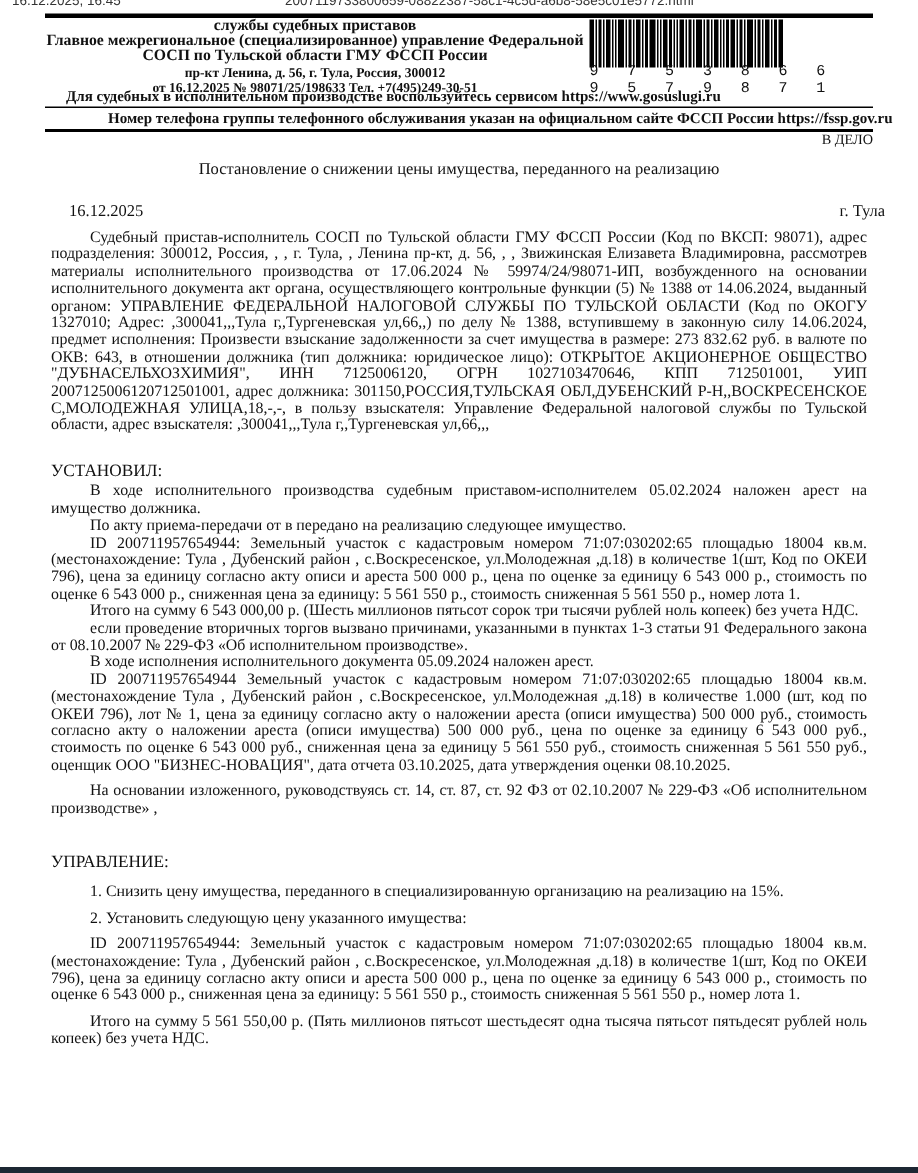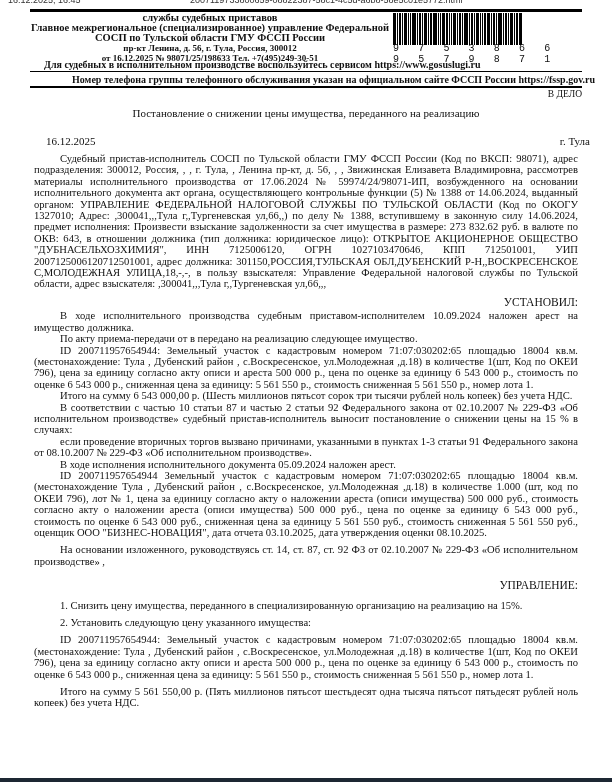--- a/index.html
+++ b/index.html
@@ -47,21 +47,21 @@
       position: absolute; top: 107px; left: 0; width: 612px; text-align: center; font-size: 11px;
     }
     .date-line { position: absolute; top: 135px; left: 34px; width: 544px; font-size: 11px; margin-left: 12px; }
     .date-line .city { position: absolute; right: 0; top: 0; }
 
     .body {
       position: absolute; left: 34px; top: 153px; width: 544px;
       font-size: 10.6px; line-height: 11.4px; text-align: justify;
     }
     .body p { margin: 0; text-indent: 26px; }
-    .body .center { text-align: right; text-indent: 0; margin: 7px 0 2px; font-size: 11.5px; }
+    .body .center { text-align: left; text-indent: 0; margin: 19px 0 2px; font-size: 11.5px; }
     .body .gap { height: 6px; }
     .taskbar {
       position: absolute; left: 0; bottom: 0; width: 612px; height: 4px; background: #1d2733;
     }
   </style>
 </head>
 <body>
 
 <div class="print-header">
   <span class="l">16.12.2025, 16:45</span>
@@ -136,25 +136,24 @@
 <div class="title">Постановление о снижении цены имущества, переданного на реализацию</div>
 
 <div class="date-line">
   <span>16.12.2025</span>
   <span class="city">г. Тула</span>
 </div>
 
 <div class="body">
   <p>Судебный пристав-исполнитель СОСП по Тульской области ГМУ ФССП России (Код по ВКСП: 98071), адрес подразделения: 300012, Россия, , , г. Тула, , Ленина пр-кт, д. 56, , , Звижинская Елизавета Владимировна, рассмотрев материалы исполнительного производства от 17.06.2024 № 59974/24/98071-ИП, возбужденного на основании исполнительного документа акт органа, осуществляющего контрольные функции (5) № 1388 от 14.06.2024, выданный органом: УПРАВЛЕНИЕ ФЕДЕРАЛЬНОЙ НАЛОГОВОЙ СЛУЖБЫ ПО ТУЛЬСКОЙ ОБЛАСТИ (Код по ОКОГУ 1327010; Адрес: ,300041,,,Тула г,,Тургеневская ул,66,,) по делу № 1388, вступившему в законную силу 14.06.2024, предмет исполнения: Произвести взыскание задолженности за счет имущества в размере: 273 832.62 руб. в валюте по ОКВ: 643, в отношении должника (тип должника: юридическое лицо): ОТКРЫТОЕ АКЦИОНЕРНОЕ ОБЩЕСТВО "ДУБНАСЕЛЬХОЗХИМИЯ", ИНН 7125006120, ОГРН 1027103470646, КПП 712501001, УИП 2007125006120712501001, адрес должника: 301150,РОССИЯ,ТУЛЬСКАЯ ОБЛ,ДУБЕНСКИЙ Р-Н,,ВОСКРЕСЕНСКОЕ С,МОЛОДЕЖНАЯ УЛИЦА,18,-,-, в пользу взыскателя: Управление Федеральной налоговой службы по Тульской области, адрес взыскателя: ,300041,,,Тула г,,Тургеневская ул,66,,,</p>
   <div class="center">УСТАНОВИЛ:</div>
-  <p>В ходе исполнительного производства судебным приставом-исполнителем 10.09.2024 наложен арест на имущество должника.</p>
+  <p>В ходе исполнительного производства судебным приставом-исполнителем 05.02.2024 наложен арест на имущество должника.</p>
   <p>По акту приема-передачи от в передано на реализацию следующее имущество.</p>
   <p>ID 200711957654944: Земельный участок с кадастровым номером 71:07:030202:65 площадью 18004 кв.м. (местонахождение: Тула , Дубенский район , с.Воскресенское, ул.Молодежная ,д.18) в количестве 1(шт, Код по ОКЕИ 796), цена за единицу согласно акту описи и ареста 500 000 р., цена по оценке за единицу 6 543 000 р., стоимость по оценке 6 543 000 р., сниженная цена за единицу: 5 561 550 р., стоимость сниженная 5 561 550 р., номер лота 1.</p>
   <p>Итого на сумму 6 543 000,00 р. (Шесть миллионов пятьсот сорок три тысячи рублей ноль копеек) без учета НДС.</p>
-  <p>В соответствии с частью 10 статьи 87 и частью 2 статьи 92 Федерального закона от 02.10.2007 № 229-ФЗ «Об исполнительном производстве» судебный пристав-исполнитель выносит постановление о снижении цены на 15 % в случаях:</p>
   <p>если проведение вторичных торгов вызвано причинами, указанными в пунктах 1-3 статьи 91 Федерального закона от 08.10.2007 № 229-ФЗ «Об исполнительном производстве».</p>
   <p>В ходе исполнения исполнительного документа 05.09.2024 наложен арест.</p>
   <p>ID 200711957654944 Земельный участок с кадастровым номером 71:07:030202:65 площадью 18004 кв.м. (местонахождение Тула , Дубенский район , с.Воскресенское, ул.Молодежная ,д.18) в количестве 1.000 (шт, код по ОКЕИ 796), лот № 1, цена за единицу согласно акту о наложении ареста (описи имущества) 500 000 руб., стоимость согласно акту о наложении ареста (описи имущества) 500 000 руб., цена по оценке за единицу 6 543 000 руб., стоимость по оценке 6 543 000 руб., сниженная цена за единицу 5 561 550 руб., стоимость сниженная 5 561 550 руб., оценщик ООО "БИЗНЕС-НОВАЦИЯ", дата отчета 03.10.2025, дата утверждения оценки 08.10.2025.</p>
   <div class="gap"></div>
   <p>На основании изложенного, руководствуясь ст. 14, ст. 87, ст. 92 ФЗ от 02.10.2007 № 229-ФЗ «Об исполнительном производстве» ,</p>
   <div class="gap"></div>
   <div class="center">УПРАВЛЕНИЕ:</div>
   <div class="gap"></div>
   <p>1. Снизить цену имущества, переданного в специализированную организацию на реализацию на 15%.</p>
   <div class="gap"></div>

